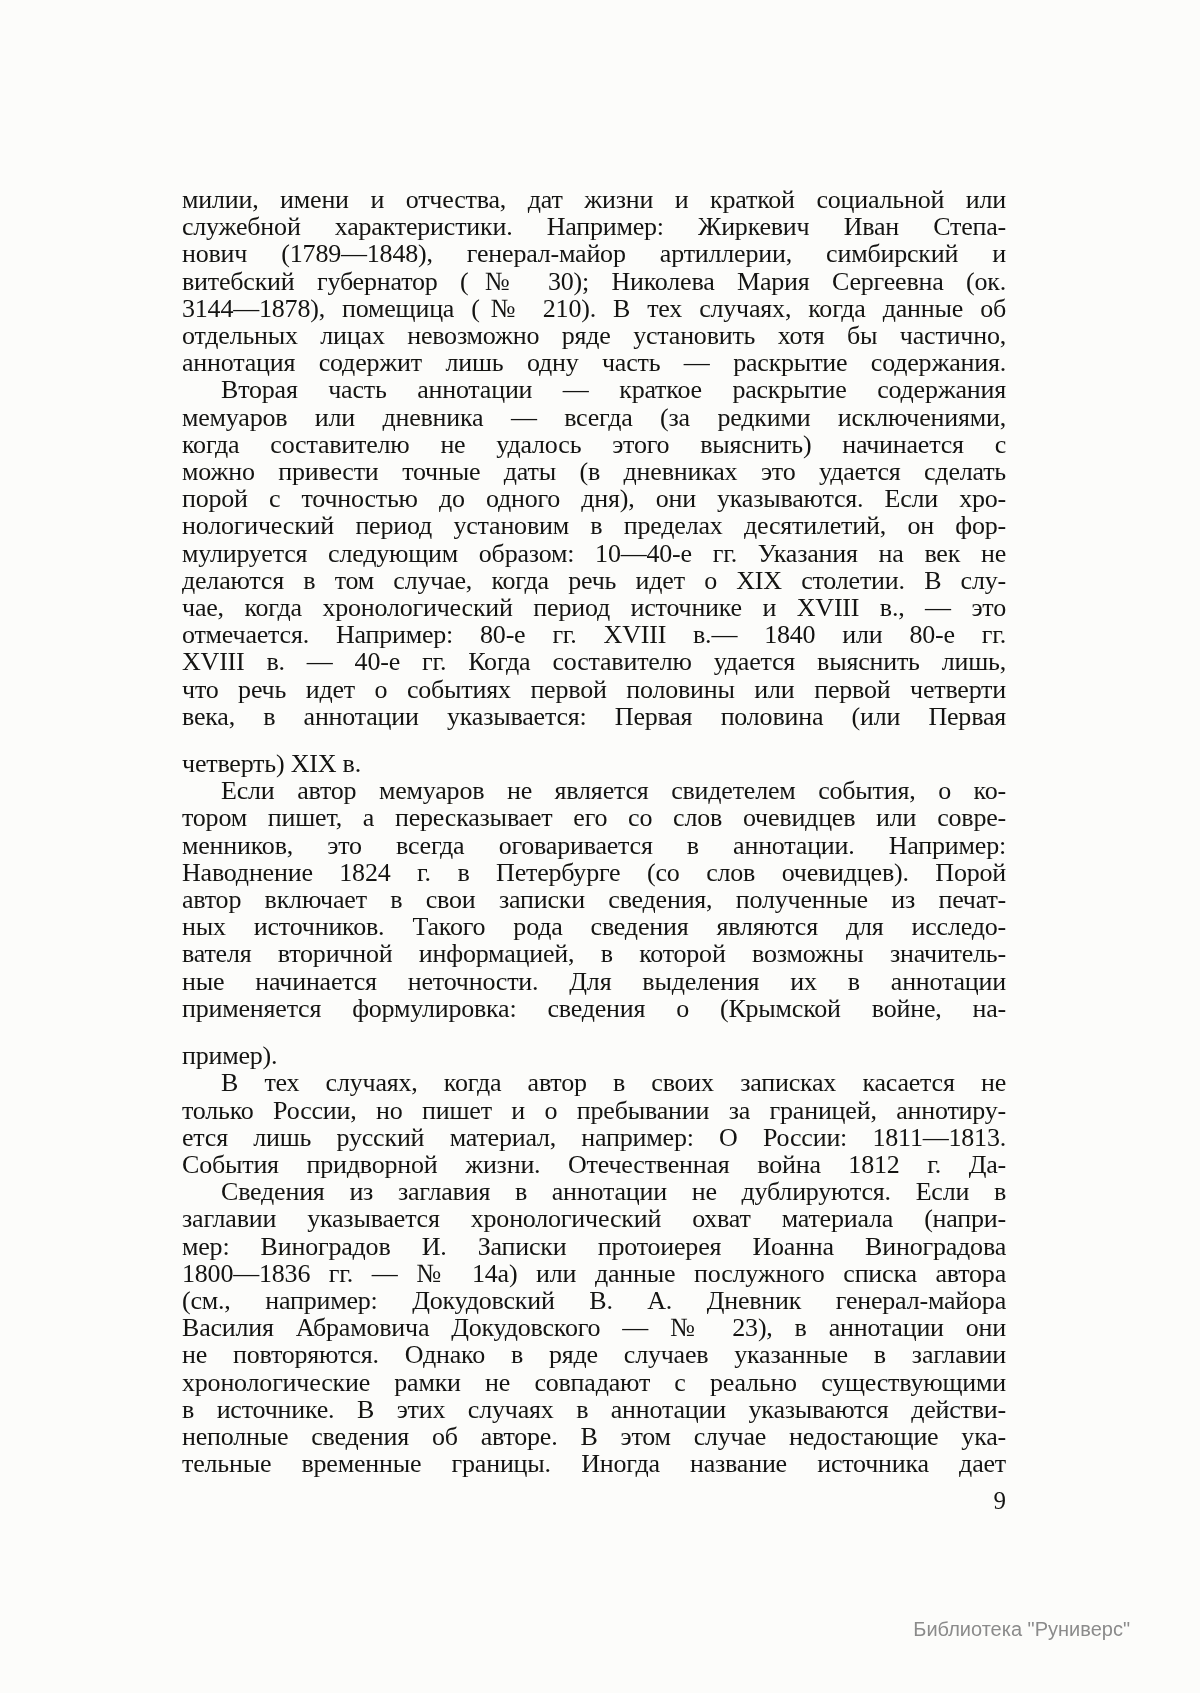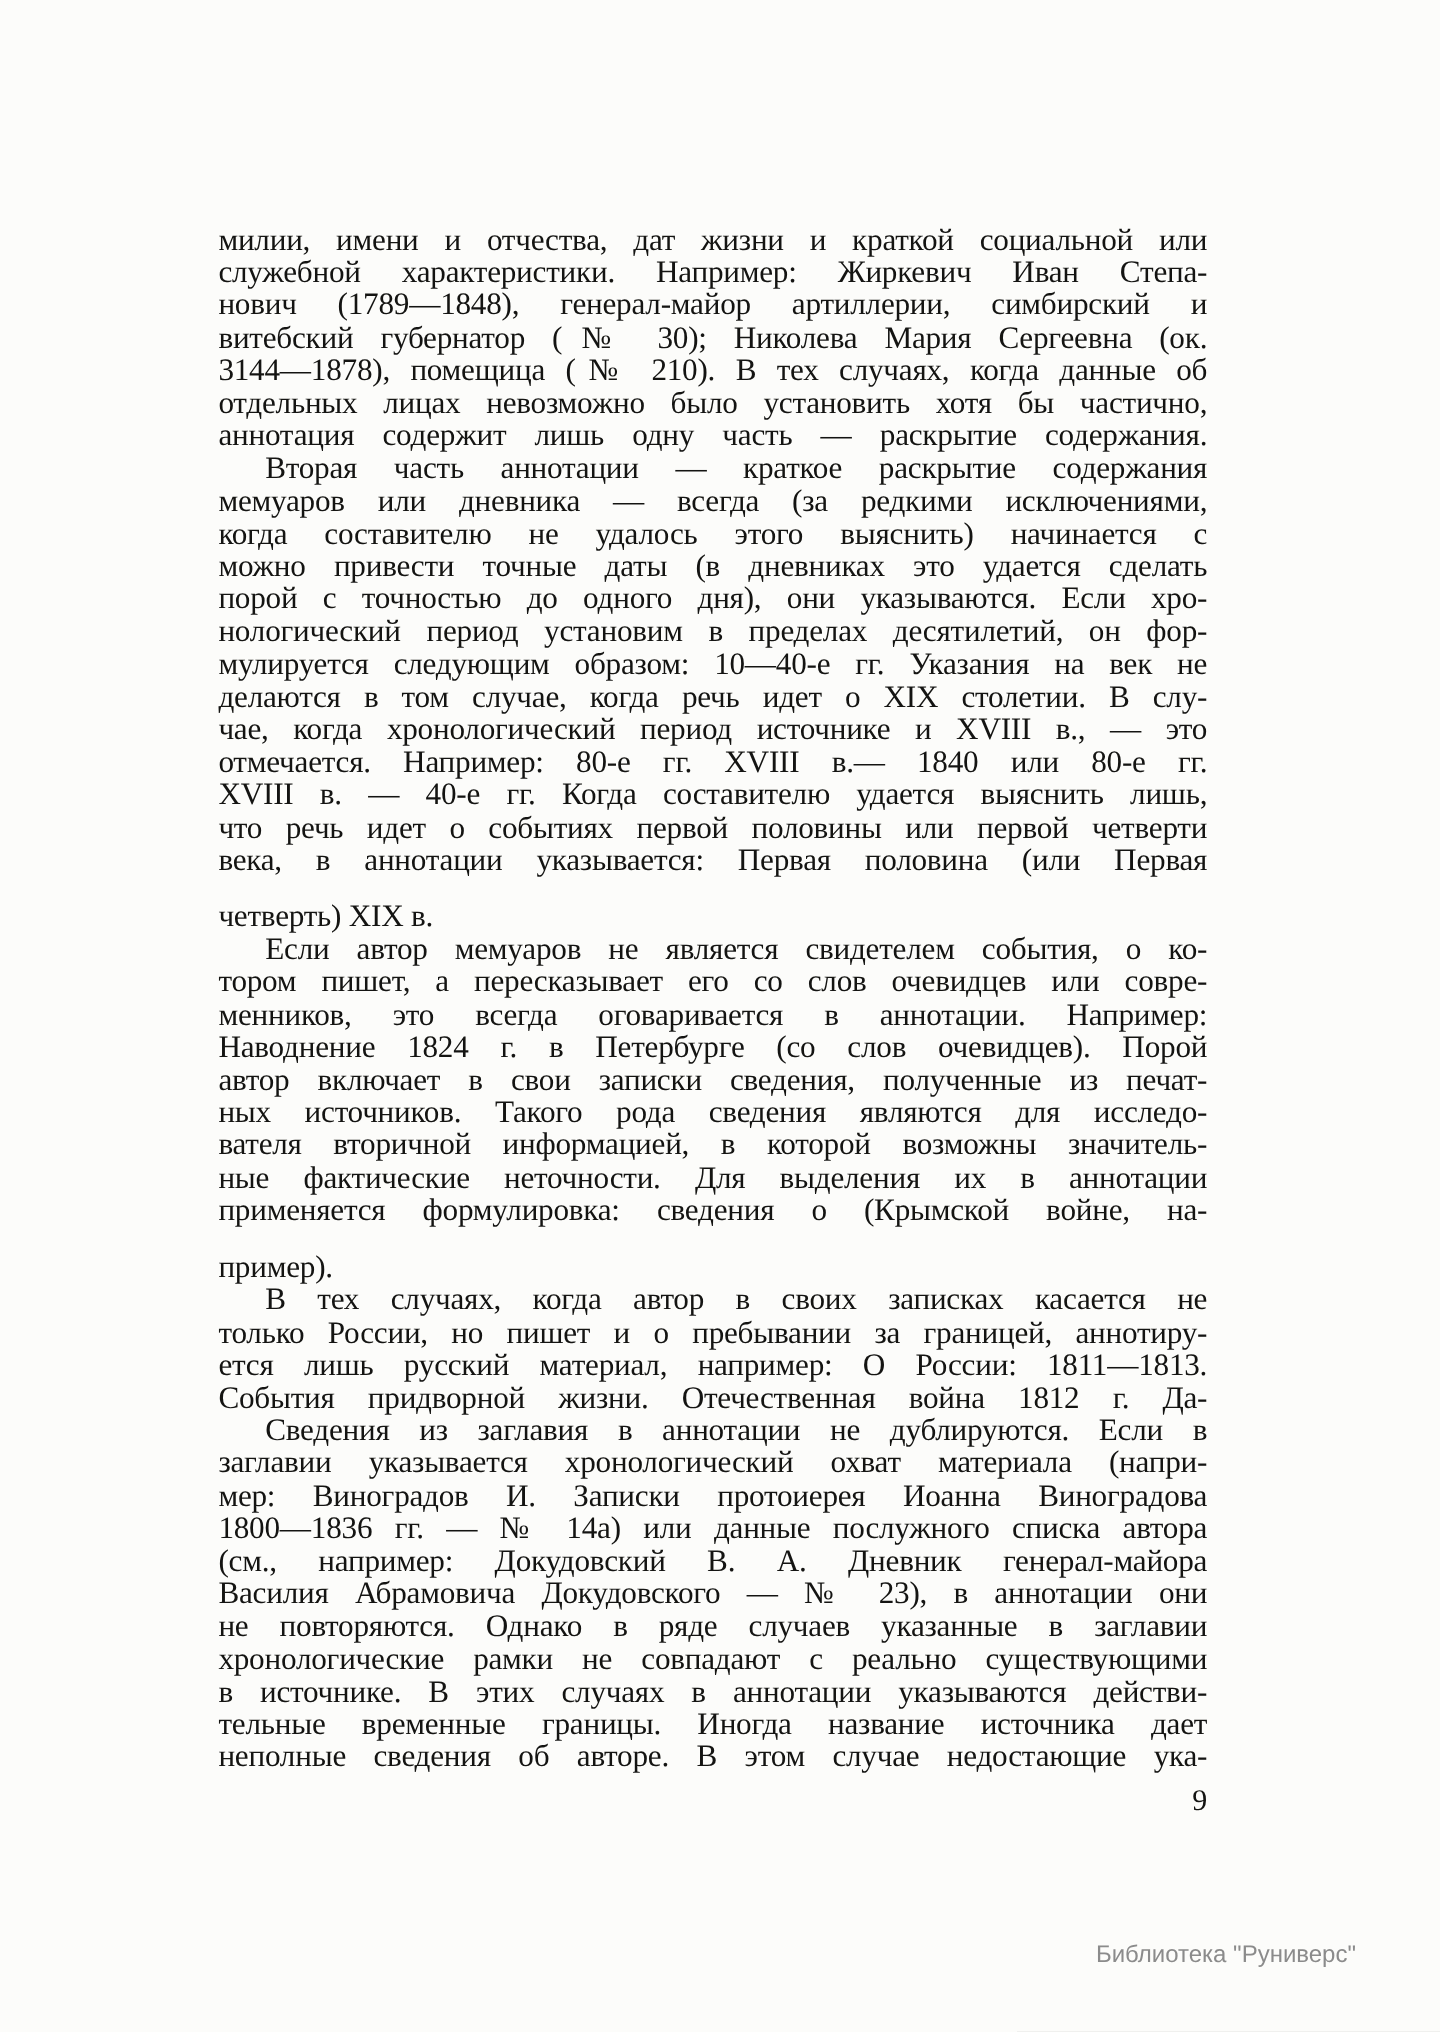--- a/index.html
+++ b/index.html
@@ -58,21 +58,21 @@
 <body>
 
 <div class="page">
   <div class="text-block">
       <div class="para">
         <div class="line">милии, имени и отчества, дат жизни и краткой социальной или</div>
         <div class="line">служебной характеристики. Например: Жиркевич Иван Степа-</div>
         <div class="line">нович (1789—1848), генерал-майор артиллерии, симбирский и</div>
         <div class="line">витебский губернатор (№ 30); Николева Мария Сергеевна (ок.</div>
         <div class="line">3144—1878), помещица (№ 210). В тех случаях, когда данные об</div>
-        <div class="line">отдельных лицах невозможно было установить хотя бы частично,</div>
+        <div class="line">отдельных лицах невозможно ряде установить хотя бы частично,</div>
         <div class="line">аннотация содержит лишь одну часть — раскрытие содержания.</div>
       </div>
       <div class="para">
         <div class="line indent">Вторая часть аннотации — краткое раскрытие содержания</div>
         <div class="line">мемуаров или дневника — всегда (за редкими исключениями,</div>
         <div class="line">когда составителю не удалось этого выяснить) начинается с</div>
         <div class="line">можно привести точные даты (в дневниках это удается сделать</div>
         <div class="line">порой с точностью до одного дня), они указываются. Если хро-</div>
         <div class="line">нологический период установим в пределах десятилетий, он фор-</div>
         <div class="line">мулируется следующим образом: 10—40-е гг. Указания на век не</div>
@@ -85,39 +85,39 @@
         <div class="line endline">четверть) XIX в.</div>
       </div>
       <div class="para">
         <div class="line indent">Если автор мемуаров не является свидетелем события, о ко-</div>
         <div class="line">тором пишет, а пересказывает его со слов очевидцев или совре-</div>
         <div class="line">менников, это всегда оговаривается в аннотации. Например:</div>
         <div class="line">Наводнение 1824 г. в Петербурге (со слов очевидцев). Порой</div>
         <div class="line">автор включает в свои записки сведения, полученные из печат-</div>
         <div class="line">ных источников. Такого рода сведения являются для исследо-</div>
         <div class="line">вателя вторичной информацией, в которой возможны значитель-</div>
-        <div class="line">ные фактические неточности. Для выделения их в аннотации</div>
+        <div class="line">ные начинается неточности. Для выделения их в аннотации</div>
         <div class="line">применяется формулировка: сведения о (Крымской войне, на-</div>
         <div class="line endline">пример).</div>
       </div>
       <div class="para">
         <div class="line indent">В тех случаях, когда автор в своих записках касается не</div>
         <div class="line">только России, но пишет и о пребывании за границей, аннотиру-</div>
         <div class="line">ется лишь русский материал, например: О России: 1811—1813.</div>
         <div class="line">События придворной жизни. Отечественная война 1812 г. Да-</div>
       </div>
       <div class="para">
         <div class="line indent">Сведения из заглавия в аннотации не дублируются. Если в</div>
         <div class="line">заглавии указывается хронологический охват материала (напри-</div>
         <div class="line">мер: Виноградов И. Записки протоиерея Иоанна Виноградова</div>
         <div class="line">1800—1836 гг. — № 14а) или данные послужного списка автора</div>
         <div class="line">(см., например: Докудовский В. А. Дневник генерал-майора</div>
         <div class="line">Василия Абрамовича Докудовского — № 23), в аннотации они</div>
         <div class="line">не повторяются. Однако в ряде случаев указанные в заглавии</div>
         <div class="line">хронологические рамки не совпадают с реально существующими</div>
         <div class="line">в источнике. В этих случаях в аннотации указываются действи-</div>
+        <div class="line">неполные сведения об авторе. В этом случае недостающие ука-</div>
         <div class="line">тельные временные границы. Иногда название источника дает</div>
-        <div class="line">неполные сведения об авторе. В этом случае недостающие ука-</div>
       </div>
     </div>
   <div class="page-number">9</div>
   <div class="watermark">Библиотека "Руниверс"</div>
 </div>
 
 </body></html>

